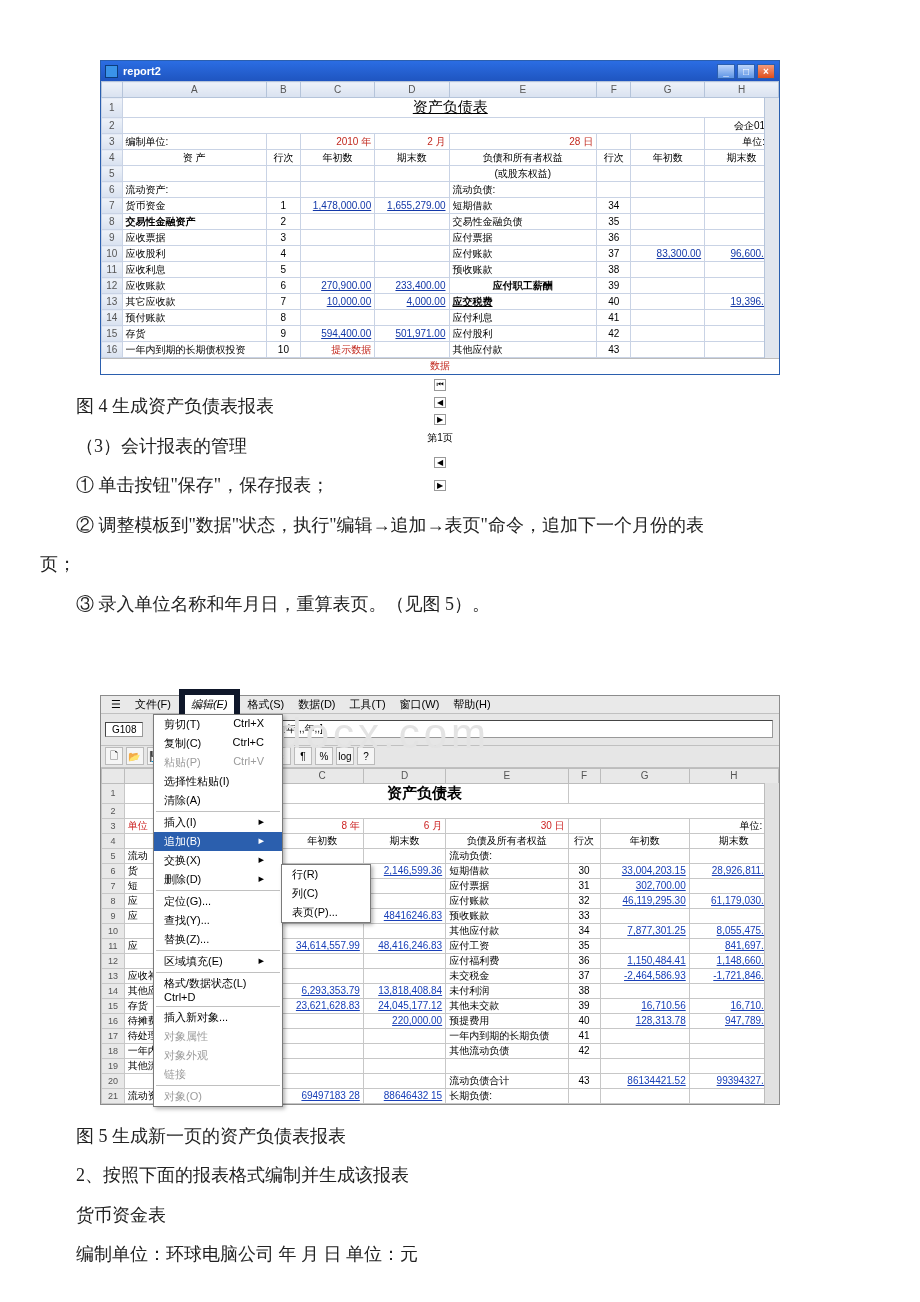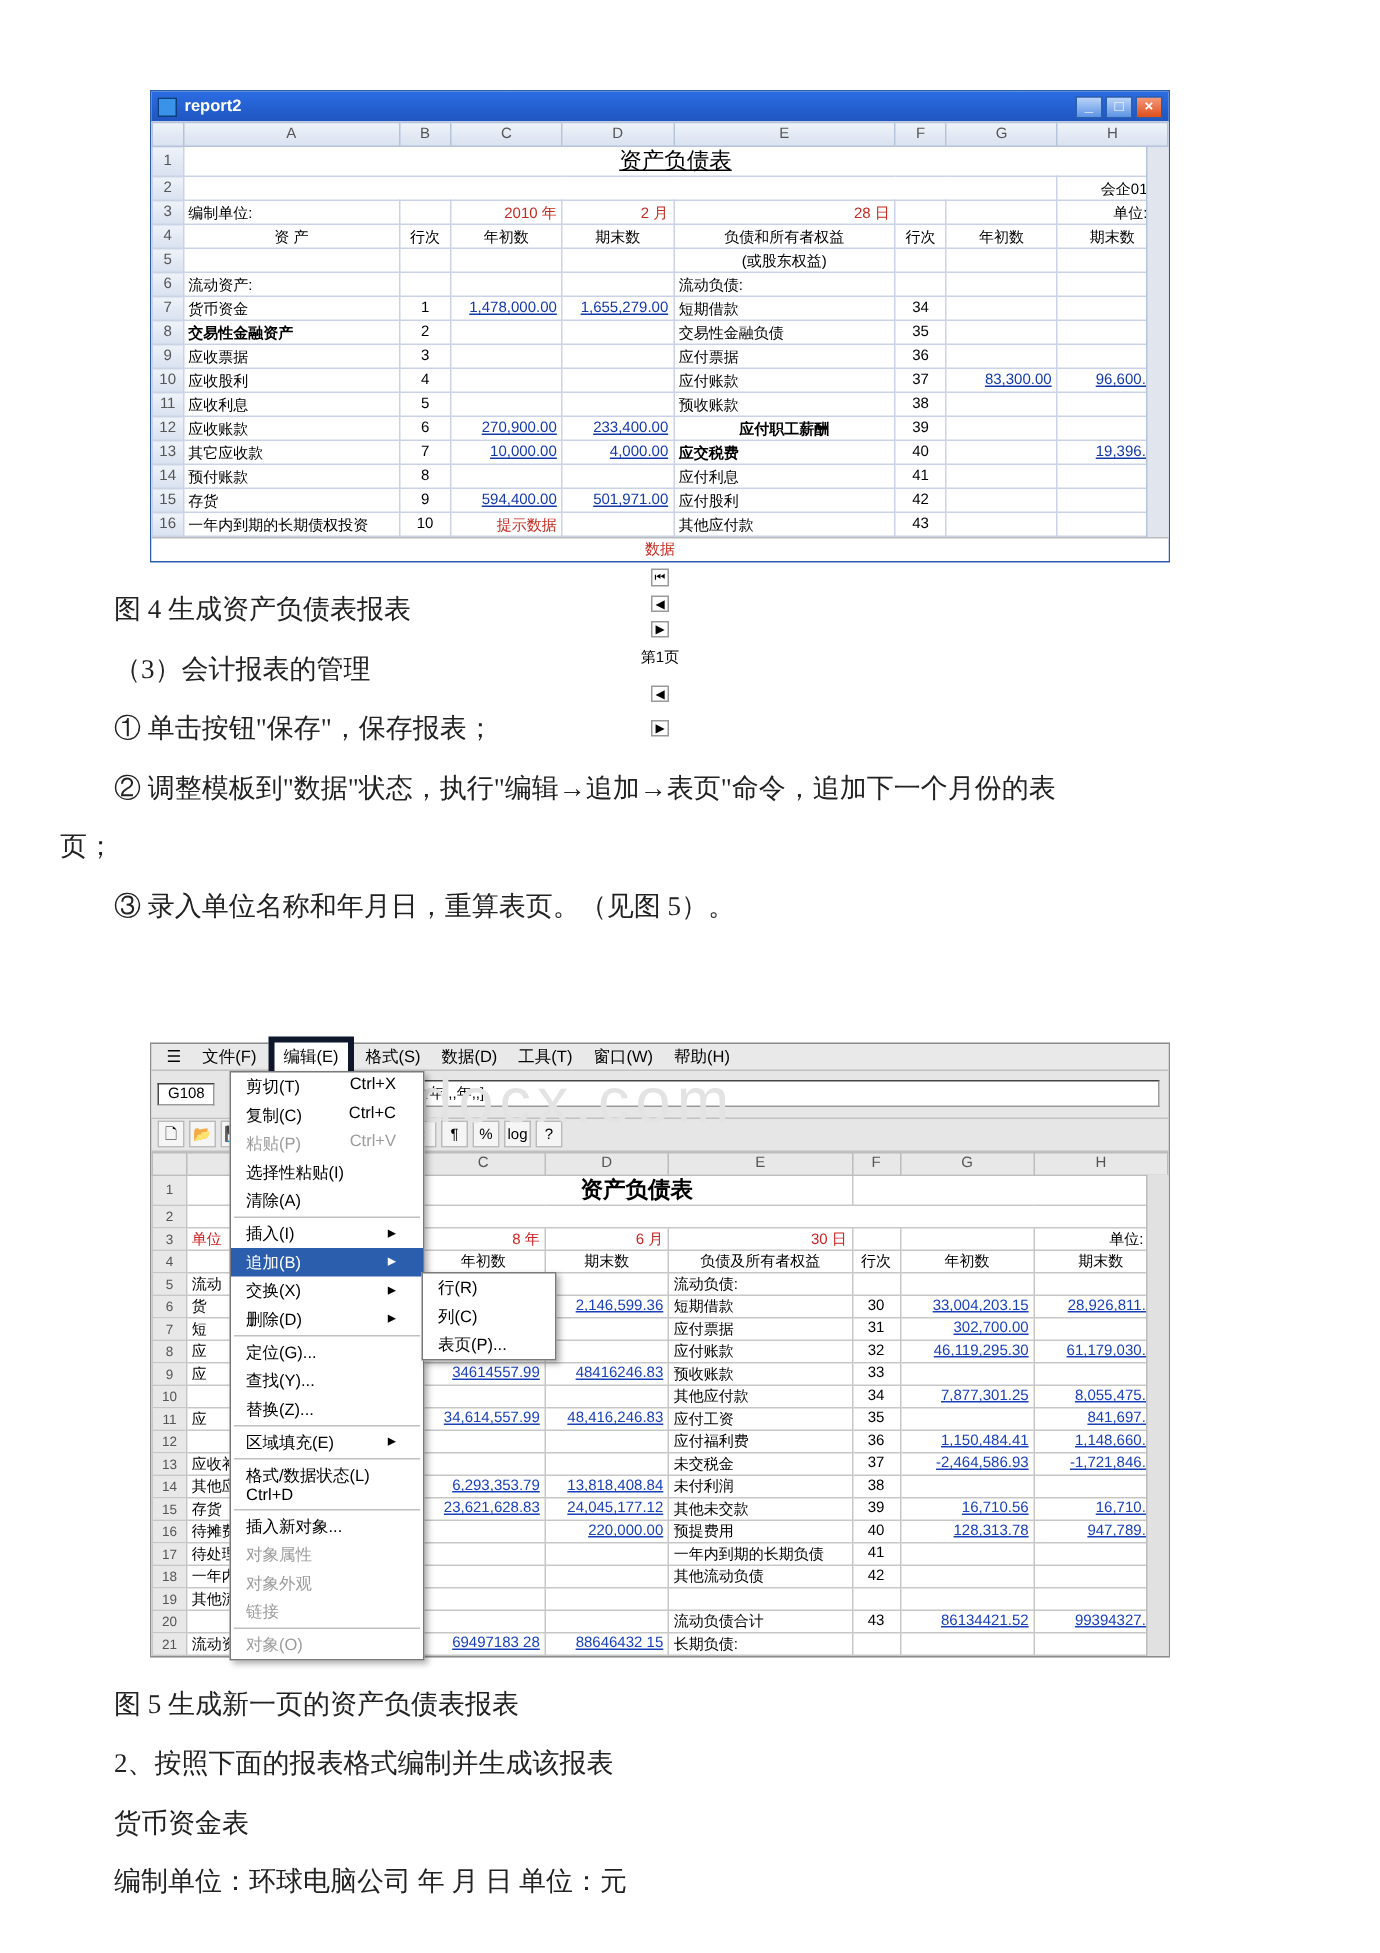--- a/index.html
+++ b/index.html
@@ -132,21 +132,21 @@
     box-shadow: 2px 2px 4px rgba(0,0,0,.3);
     z-index: 10;
     font-size: 11px;
   }
   .dropdown-menu .mi { padding: 2px 18px 2px 10px; display:flex; justify-content:space-between; }
   .dropdown-menu .mi.disabled { color:#9c9c9c;gap:10px; }
   .dropdown-menu .mi.hl { background:#2b5fae; color:#fff; }
   .dropdown-menu hr { margin:1px 2px; border:none; border-top:1px solid #c0c0c0; }
   .submenu {
     position: absolute;
-    top: 152px; left: 180px;
+    top: 168px; left: 180px;
     width: 90px;
     background:#fff;
     border:1px solid #7a7a7a;
     box-shadow: 2px 2px 4px rgba(0,0,0,.3);
     z-index:11;
     font-size:11px;
   }
   .submenu .mi { padding:2px 10px; }
   .win2wrap { position:relative; }
   .watermark {
@@ -332,21 +332,21 @@
               <td class="ctr">39</td>
               <td class="num "></td>
               <td class="num "></td>
             </tr>
             <tr>
               <td class="rownum">13</td>
               <td style="">其它应收款</td>
               <td class="ctr">7</td>
               <td class="num blue-link" style="">10,000.00</td>
               <td class="num blue-link">4,000.00</td>
-              <td style="font-weight:bold;">应交税费</td>
+              <td style="font-weight:bold;text-decoration:underline;">应交税费</td>
               <td class="ctr">40</td>
               <td class="num "></td>
               <td class="num blue-link">19,396.00</td>
             </tr>
             <tr>
               <td class="rownum">14</td>
               <td style="">预付账款</td>
               <td class="ctr">8</td>
               <td class="num " style=""></td>
               <td class="num "></td>
@@ -402,21 +402,21 @@
   <p class="para">② 调整模板到"数据"状态，执行"编辑→追加→表页"命令，追加下一个月份的表</p>
   <p class="para noindent">页；</p>
   <p class="para">③ 录入单位名称和年月日，重算表页。（见图 5）。</p>
 </div>
 
 <div class="win2">
   <div class="win2wrap">
     <div class="menubar2">
       <span>☰</span>
       <span>文件(F)</span>
-      <span style="border:4px solid #0f172a;background:#fff;">编辑(E)</span>
+      <span style="border:6px solid #0f172a;background:#fff;font-style:italic;">编辑(E)</span>
       <span>格式(S)</span>
       <span>数据(D)</span>
       <span>工具(T)</span>
       <span>窗口(W)</span>
       <span>帮助(H)</span>
     </div>
 
     <div class="dropdown-menu" id="editmenu">
         <div class="mi">
           <span>剪切(T)</span>

